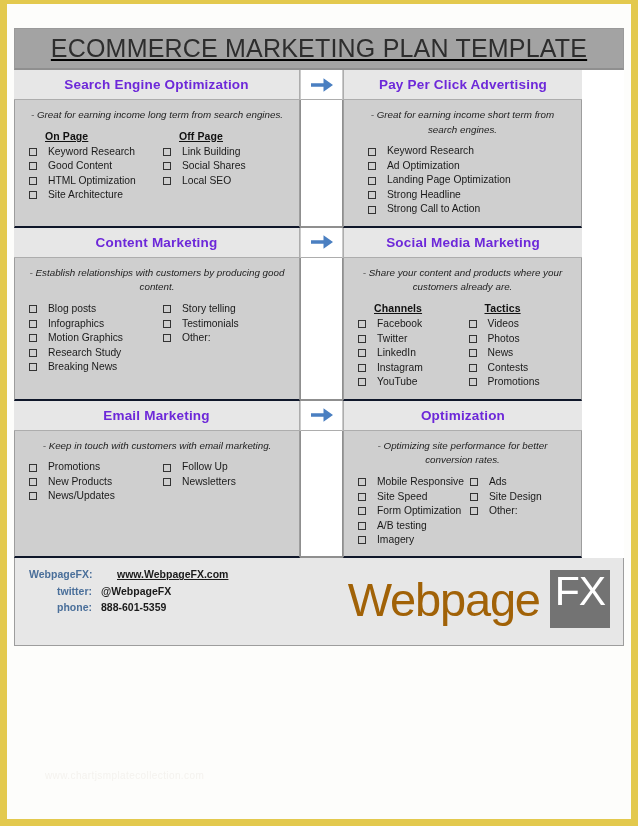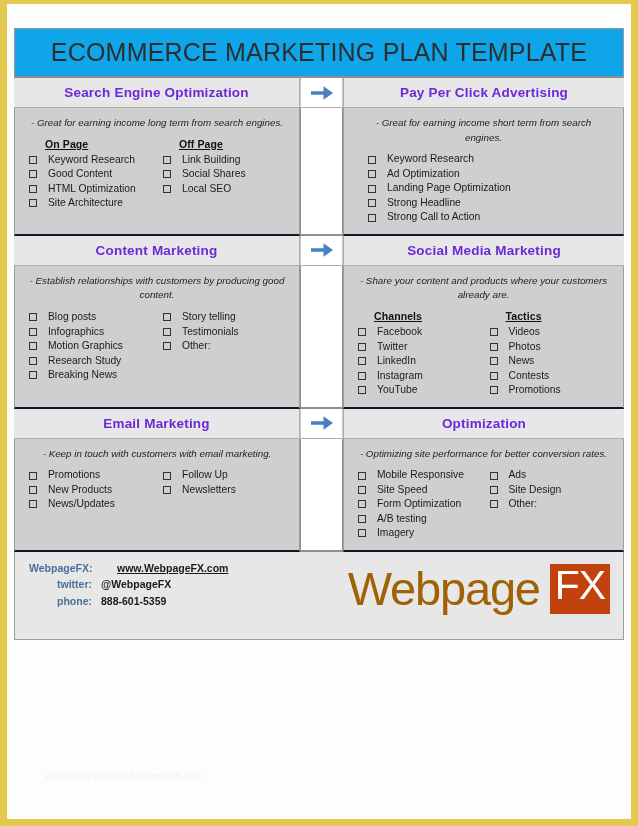--- a/index.html
+++ b/index.html
@@ -18,41 +18,42 @@
   }
   .page-inner {
     position: absolute;
     left: 7px; top: 24px;
     width: 610px;
     background: #fff;
   }
 
   
   .title-bar {
-    height: 50px;
-    background: #0ea5e9;
+    height: 42px;
+    background: #a3a3a3;
     border: 1px solid #9a9a9a;
     border-bottom: 2px solid #8f8f8f;
     display: flex;
     align-items: center;
     justify-content: center;
+    text-decoration: underline;
   }
   .title-bar .title-text {
     font-size: 25px;
     letter-spacing: 0.2px;
     color: #2d2d2d;
     font-weight: 400;
     white-space: nowrap;
   }
 
   
   .row { display: flex; width: 100%; }
   .col-left  { width: 286px; }
   .col-mid   { width: 43px; }
-  .col-right { width: 281px; }
+  .col-right { width: 239px; }
 
   .sec-head {
     height: 30px;
     background: #e7e7e7;
     border-bottom: 1px solid #adadad;
     display: flex;
     align-items: center;
     justify-content: center;
     color: #6d28d9;
     font-size: 13.5px;
@@ -155,25 +156,25 @@
   }
   .logo { display: flex; align-items: center; }
   .logo-webpage {
     font-size: 47px;
     color: #a16207;
     letter-spacing: -1.2px;
     font-weight: 400;
     line-height: 1;
   }
   .logo-fx {
-    background: #c2410c;
+    background: #737373;
     color: #ffffff;
     font-size: 41px;
     line-height: 1;
-    padding: 1px 5px 8px 5px;
+    padding: 1px 5px 16px 5px;
     letter-spacing: -1px;
     margin-left: 10px;
     font-weight: 400;
   }
 
   .watermark {
     position: absolute;
     left: 38px; top: 766px;
     font-size: 10px;
     color: #f4f2ee;

